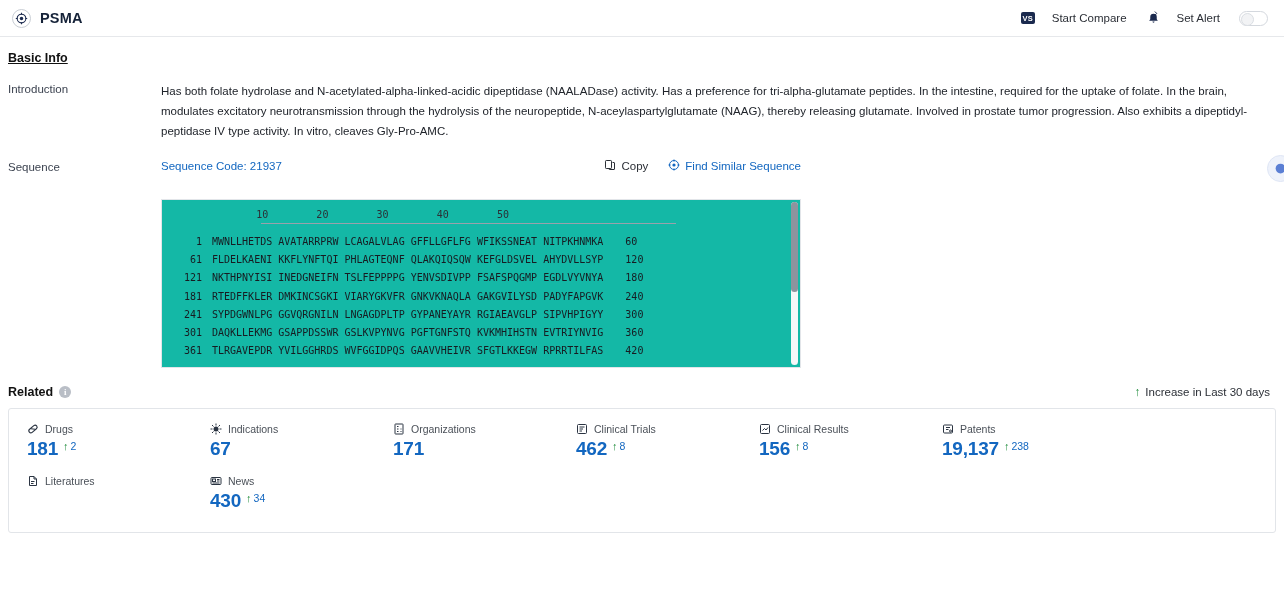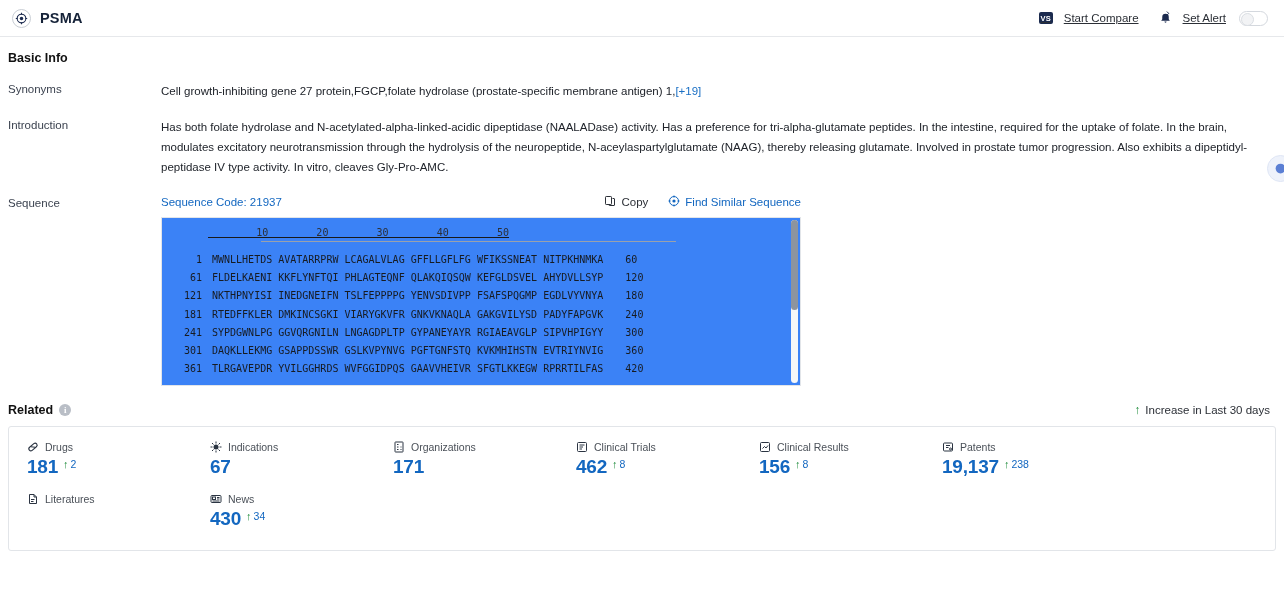--- a/index.html
+++ b/index.html
@@ -33,22 +33,22 @@
   .brand-name {
     font-size: 14.5px; font-weight: 700; letter-spacing: .2px;
     color: #152238;
   }
   #topbar-right {
     margin-left: auto;
     display: flex; align-items: center; gap: 20px;
     padding-right: 4px;
   }
   .tb-action {
-    display: flex; align-items: center; gap: 11px;
-    font-size: 11.5px; color: #2b2f36; cursor: pointer; text-decoration: underline;
+    display: flex; align-items: center; gap: 17px;
+    font-size: 11.5px; color: #2b2f36; cursor: pointer;
   }
   .vs-badge {
     width: 14px; height: 12px; border-radius: 2px;
     background: #1b2a4e; color: #fff;
     font-size: 7.5px; font-weight: 700;
     display: flex; align-items: center; justify-content: center;
     letter-spacing: .2px;
   }
   .toggle {
     width: 29px; height: 15px; border-radius: 8px;
@@ -59,21 +59,21 @@
     content: ""; position: absolute; left: 1px; top: 1px;
     width: 11px; height: 11px; border-radius: 50%;
     background: #f2f3f5; border: 1px solid #dadee3;
   }
 
   
   #content { padding: 0 8px; }
 
   .section-title {
     font-size: 12.5px; font-weight: 700; color: #111;
-    margin: 14px 0 0 0; padding-left: 0;
+    margin: 14px 0 0 0; padding-left: 0; text-decoration: underline;
   }
 
   .info-row {
     display: flex;
     margin-top: 16px;
   }
   .info-label {
     width: 153px; flex: none;
     font-size: 11.5px; color: #3c4350; line-height: 16px;
   }
@@ -89,28 +89,27 @@
     display: flex; align-items: center;
     width: 640px;
   }
   #seq-code { font-size: 11.5px; color: #1367c0; cursor: pointer; }
   #seq-tools { margin-left: auto; display: flex; align-items: center; gap: 20px; }
   .seq-tool { display: flex; align-items: center; gap: 5px; font-size: 11.5px; cursor: pointer; }
   .seq-tool.copy { color: #2b2f36; justify-content: space-between; }
   .seq-tool.find { color: #1367c0; }
 
   #seq-box {
-    margin-top: 8px;
+    margin-top: 26px;
     width: 640px; height: 169px;
     border: 1px solid #e2e5e9;
-    background: #3b82f6;
+    background: #14b8a6;
     position: relative;
     overflow: hidden;
     font-family: "DejaVu Sans Mono", "Liberation Mono", monospace;
-    text-decoration: underline;
   }
   #seq-inner { padding: 8px 0 0 0; }
   .ruler {
     font-size: 10px; color: #2b2f36;
     white-space: pre; padding-left: 46px; letter-spacing: 0;
     line-height: 13px;
   }
   .ruler-line {
     height: 1px; background: #9aa1ab;
     margin: 2px 0 0 99px; width: 415px;
@@ -227,26 +226,20 @@
       <span>Set Alert</span>
       <span class="toggle"></span>
     </div>
   </div>
 </div>
 
 <div id="content">
 
   <div class="section-title">Basic Info</div>
 
-  <div class="info-row">
-    <div class="info-label">Synonyms</div>
-    <div class="info-value">
-      <span>Cell growth-inhibiting gene 27 protein,FGCP,folate hydrolase (prostate-specific membrane antigen) 1,</span><span class="link">[+19]</span>
-    </div>
-  </div>
 
   <div class="info-row">
     <div class="info-label">Introduction</div>
     <div class="info-value">Has both folate hydrolase and N-acetylated-alpha-linked-acidic dipeptidase (NAALADase) activity. Has a preference for tri-alpha-glutamate peptides. In the intestine, required for the uptake of folate. In the brain, modulates excitatory neurotransmission through the hydrolysis of the neuropeptide, N-aceylaspartylglutamate (NAAG), thereby releasing glutamate. Involved in prostate tumor progression. Also exhibits a dipeptidyl-peptidase IV type activity. In vitro, cleaves Gly-Pro-AMC.</div>
   </div>
 
   <div class="info-row" id="sequence-row">
     <div class="info-label">Sequence</div>
     <div>
 

